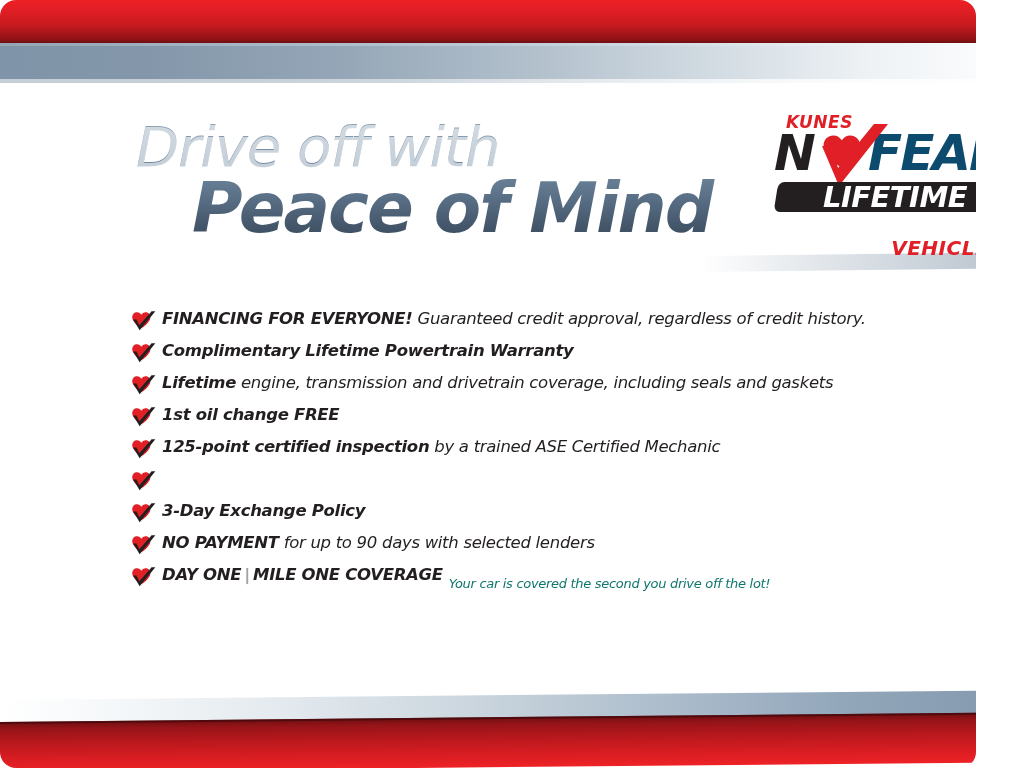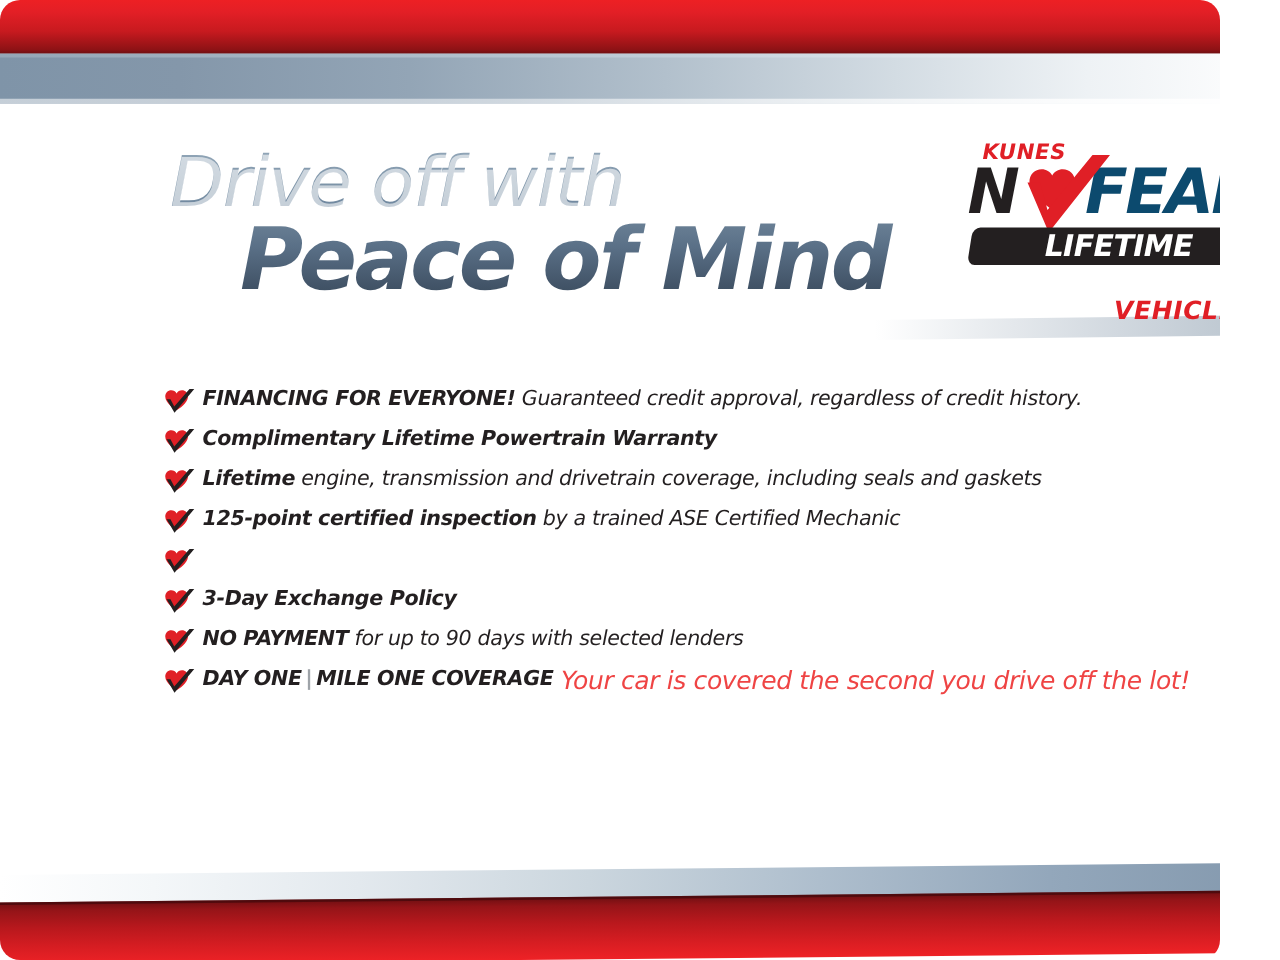--- a/index.html
+++ b/index.html
@@ -199,21 +199,21 @@
     position: absolute;
     left: 10px;
     top: 71px;
     width: 226px;
     height: 28px;
     line-height: 28px;
     text-align: center;
     font-family: "DejaVu Sans", sans-serif;
     font-weight: 700;
     font-style: italic;
-    font-size: 24px;
+    font-size: 29px;
     letter-spacing: -0.5px;
     color: #ffffff;
   }
   .logo-vehicles {
     position: absolute;
     right: 6px;
     top: 103px;
     font-family: "DejaVu Sans", sans-serif;
     font-weight: 700;
     font-style: italic;
@@ -264,26 +264,26 @@
   }
   .bullet-text .sep {
     color: #9ea3a8;
     font-weight: 700;
     padding: 0 3px;
   }
   .bullet-subtext {
     font-family: "DejaVu Sans", sans-serif;
     font-style: italic;
     font-weight: 400;
-    font-size: 20px;
+    font-size: 13px;
     line-height: 22px;
-    color: #ef4444;
+    color: #0f766e;
     white-space: nowrap;
     letter-spacing: -0.3px;
-    margin-top: 1px;
+    margin-top: 9px;
   }
   .bullet-body {
     display: flex;
     flex-direction: row;
     gap: 6px;
   }
 </style>
 </head>
 <body>
 
@@ -346,20 +346,29 @@
     <div class="bullet-row">
       <span class="bullet-icon">
         <svg viewBox="0 0 26 22" width="26" height="22" xmlns="http://www.w3.org/2000/svg">
           <path d="M2.2 7.2C2.2 4.3 4.3 2.2 7 2.2c1.9 0 3.4 1 4.3 2.5C12.2 3.2 13.7 2.2 15.6 2.2c2.7 0 4.8 2.1 4.8 5 0 5.4-7.6 10.1-9.1 11C9.8 17.3 2.2 12.6 2.2 7.2z" fill="#e01f26"></path>
           <path d="M3.3 9.4 L9.6 20.2 L25.4 1.2 L21.6 1.2 L9.4 15.2 L6.4 9.4 Z" fill="#231f20"></path>
         </svg>
       </span>
       <span class="bullet-text"><span class="b">Lifetime</span><span> engine, transmission and drivetrain coverage, including seals and gaskets</span></span>
     </div>
 
+    <div class="bullet-row">
+      <span class="bullet-icon">
+        <svg viewBox="0 0 26 22" width="26" height="22" xmlns="http://www.w3.org/2000/svg">
+          <path d="M2.2 7.2C2.2 4.3 4.3 2.2 7 2.2c1.9 0 3.4 1 4.3 2.5C12.2 3.2 13.7 2.2 15.6 2.2c2.7 0 4.8 2.1 4.8 5 0 5.4-7.6 10.1-9.1 11C9.8 17.3 2.2 12.6 2.2 7.2z" fill="#e01f26"></path>
+          <path d="M3.3 9.4 L9.6 20.2 L25.4 1.2 L21.6 1.2 L9.4 15.2 L6.4 9.4 Z" fill="#231f20"></path>
+        </svg>
+      </span>
+      <span class="bullet-text"><span class="b">1st oil change FREE</span><span></span></span>
+    </div>
 
     <div class="bullet-row">
       <span class="bullet-icon">
         <svg viewBox="0 0 26 22" width="26" height="22" xmlns="http://www.w3.org/2000/svg">
           <path d="M2.2 7.2C2.2 4.3 4.3 2.2 7 2.2c1.9 0 3.4 1 4.3 2.5C12.2 3.2 13.7 2.2 15.6 2.2c2.7 0 4.8 2.1 4.8 5 0 5.4-7.6 10.1-9.1 11C9.8 17.3 2.2 12.6 2.2 7.2z" fill="#e01f26"></path>
           <path d="M3.3 9.4 L9.6 20.2 L25.4 1.2 L21.6 1.2 L9.4 15.2 L6.4 9.4 Z" fill="#231f20"></path>
         </svg>
       </span>
       <span class="bullet-text"><span class="b">125-point certified inspection</span><span> by a trained ASE Certified Mechanic</span></span>
     </div>

